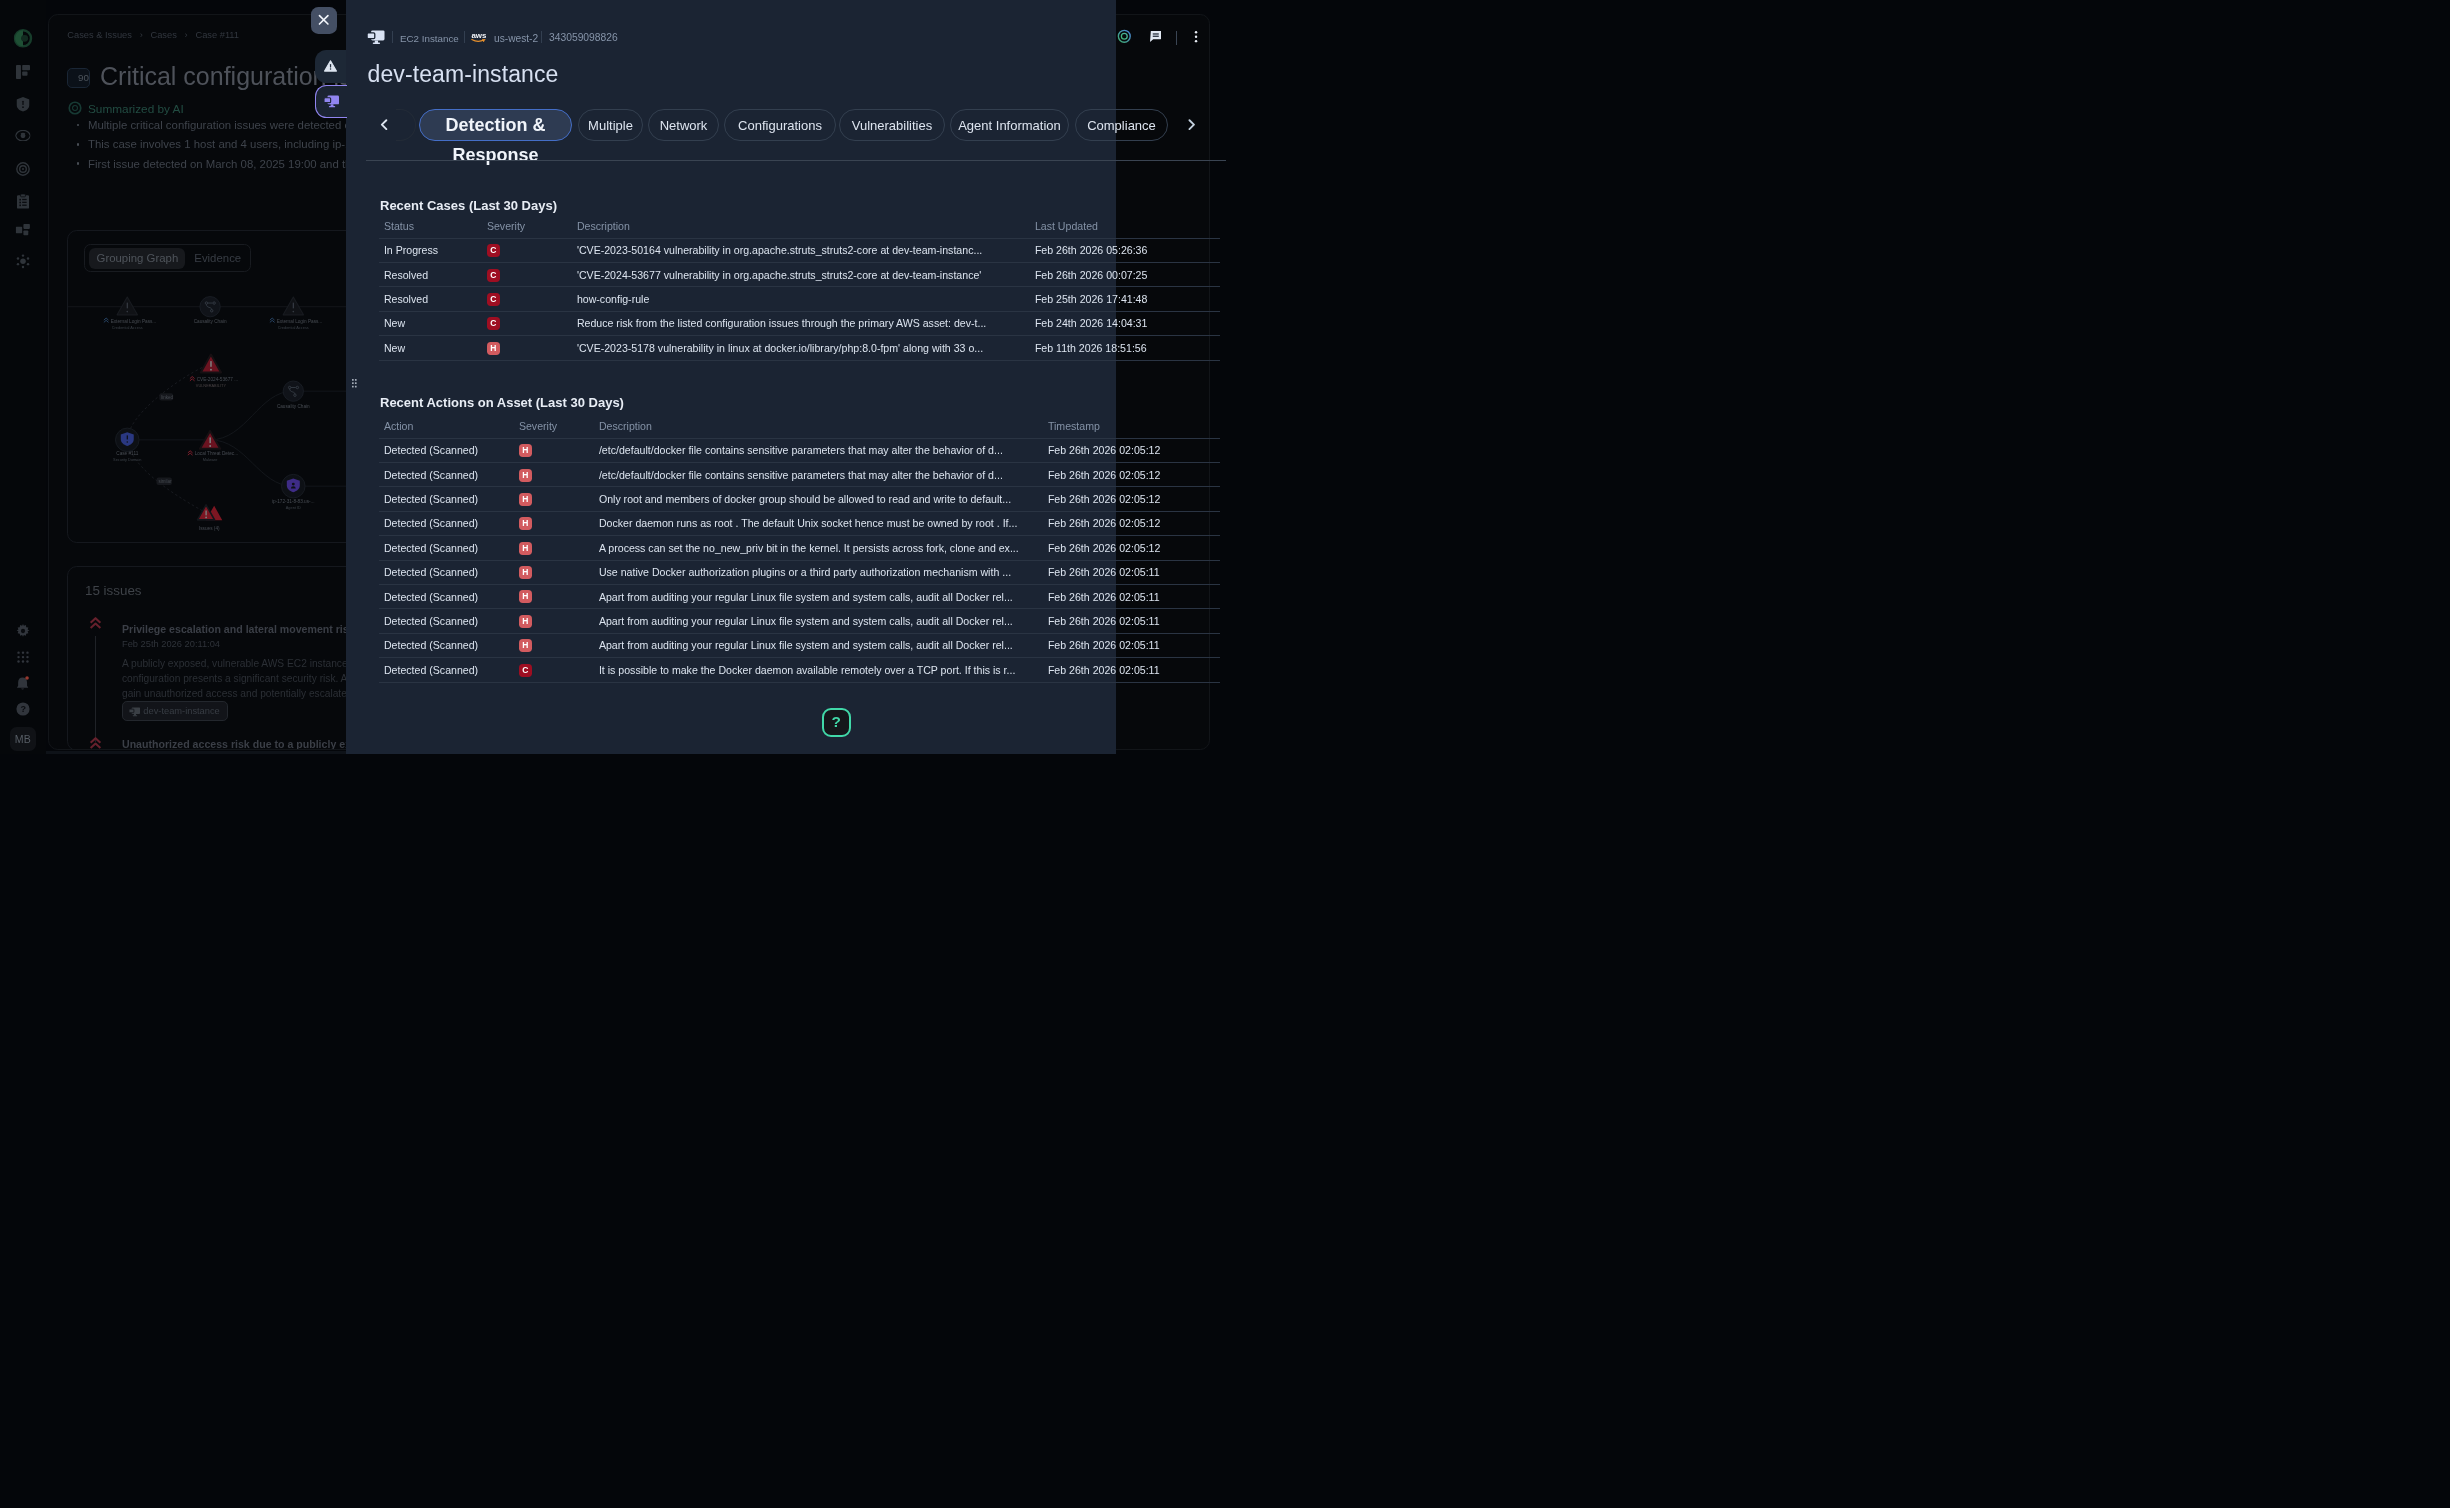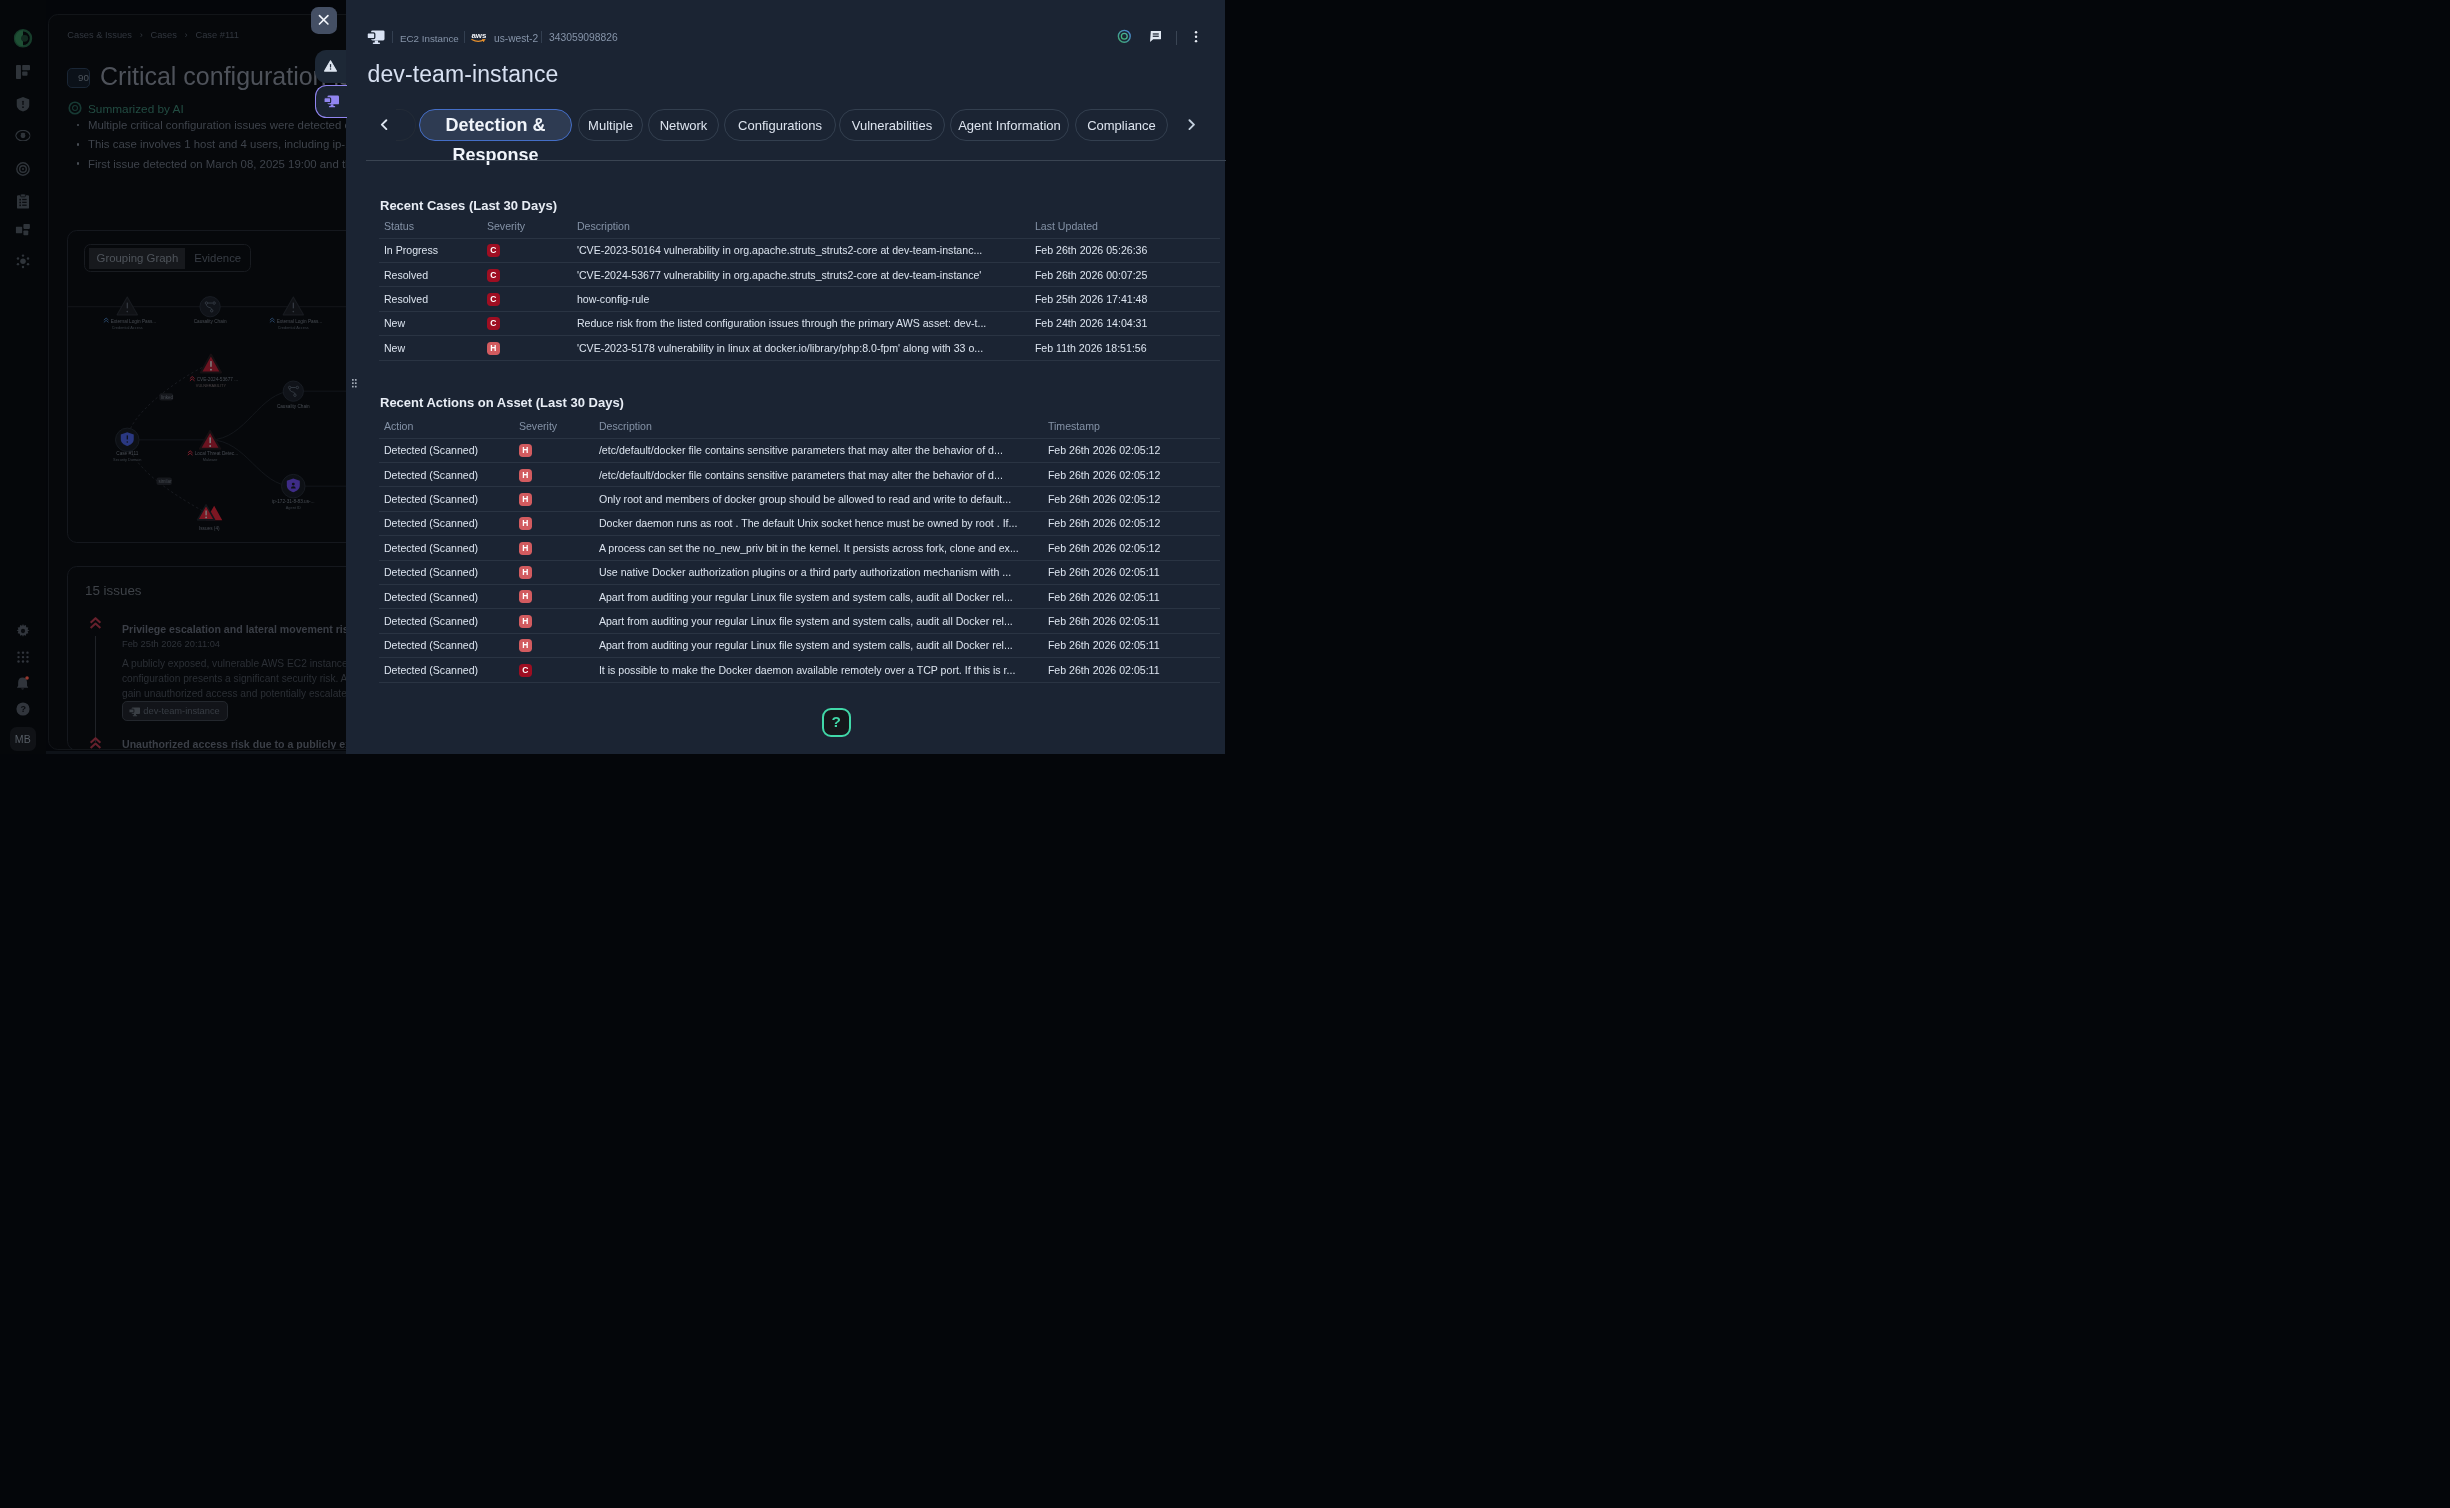--- a/index.html
+++ b/index.html
@@ -20,36 +20,36 @@
   .bullets { position:absolute; left:39px; top:104px; color:#3e434b; font-size:11.4px; }
   .bullets div { margin-bottom:7.3px; white-space:nowrap; position:relative; }
   .bullets div::before { content:''; position:absolute; left:-11.4px; top:4.9px; width:2.4px; height:2.4px;
      border-radius:50%; background:#494e56; }
 
   #graphcard { position:absolute; left:18px; top:215px; width:341px; height:313px;
     border:0.8px solid #15181e; border-radius:9.8px; overflow:hidden; }
   .toggle { position:absolute; left:16.3px; top:13px; width:167px; height:28px;
     border:0.8px solid #181b20; border-radius:6.5px; }
   .toggle .on { position:absolute; left:4.1px; top:2.8px; width:96px; height:21px; background:#17191d;
-    border-radius:0; color:#4f545b; font-size:11.4px; text-align:center; line-height:21px; }
+    border-radius:6px; color:#4f545b; font-size:11.4px; text-align:center; line-height:21px; }
   .toggle .off { position:absolute; left:109px; top:2.8px; color:#383d45; font-size:11.4px; line-height:21px; }
 
   #issuescard { position:absolute; left:18px; top:551px; width:341px; height:185px;
     border:0.8px solid #15181e; border-radius:9.8px; overflow:hidden; }
 
   .footstrip { position:absolute; left:0; top:751px; width:346px; height:3.3px; background:#0e1218; }
 
   
   #sidebar { position:absolute; left:0; top:0; width:46px; height:754px; background:#05070a; }
   #sidebar svg { position:absolute; left:50%; transform:translateX(-50%); }
   .mb { position:absolute; left:9.8px; top:727px; width:26px; height:24.4px; background:#101216;
     border-radius:6.5px; color:#575d65; font-size:10.6px; text-align:center; line-height:24.4px; }
 
   
-  #panel { position:absolute; left:346px; top:0; width:879px; height:754px; background:#1b2433; }
+  #panel { position:absolute; left:346px; top:0; width:770px; height:754px; background:#1b2433; }
   .metatxt { position:absolute; color:#8694a9; font-size:10.2px; white-space:nowrap; }
   .metasep { position:absolute; width:0.8px; height:12.2px; top:31px; background:#333f50; }
   .ptitle { position:absolute; left:21.5px; top:61px; font-size:23px; color:#d7e0f1; letter-spacing:0.1px; }
 
   .pill { position:absolute; top:109px; height:32px; border-radius:16.3px; border:0.8px solid #333f4f;
     color:#dde4ef; font-size:13px; text-align:center; line-height:31px; }
   .pill.sel { background:#2e3b52; border:1.6px solid #446ec7; color:#f0f4fa; font-weight:700; font-size:18px; line-height:30px; }
 
   .divider { position:absolute; left:19.5px; top:160px; width:860px; height:0.8px; background:#3a4452; }
 

